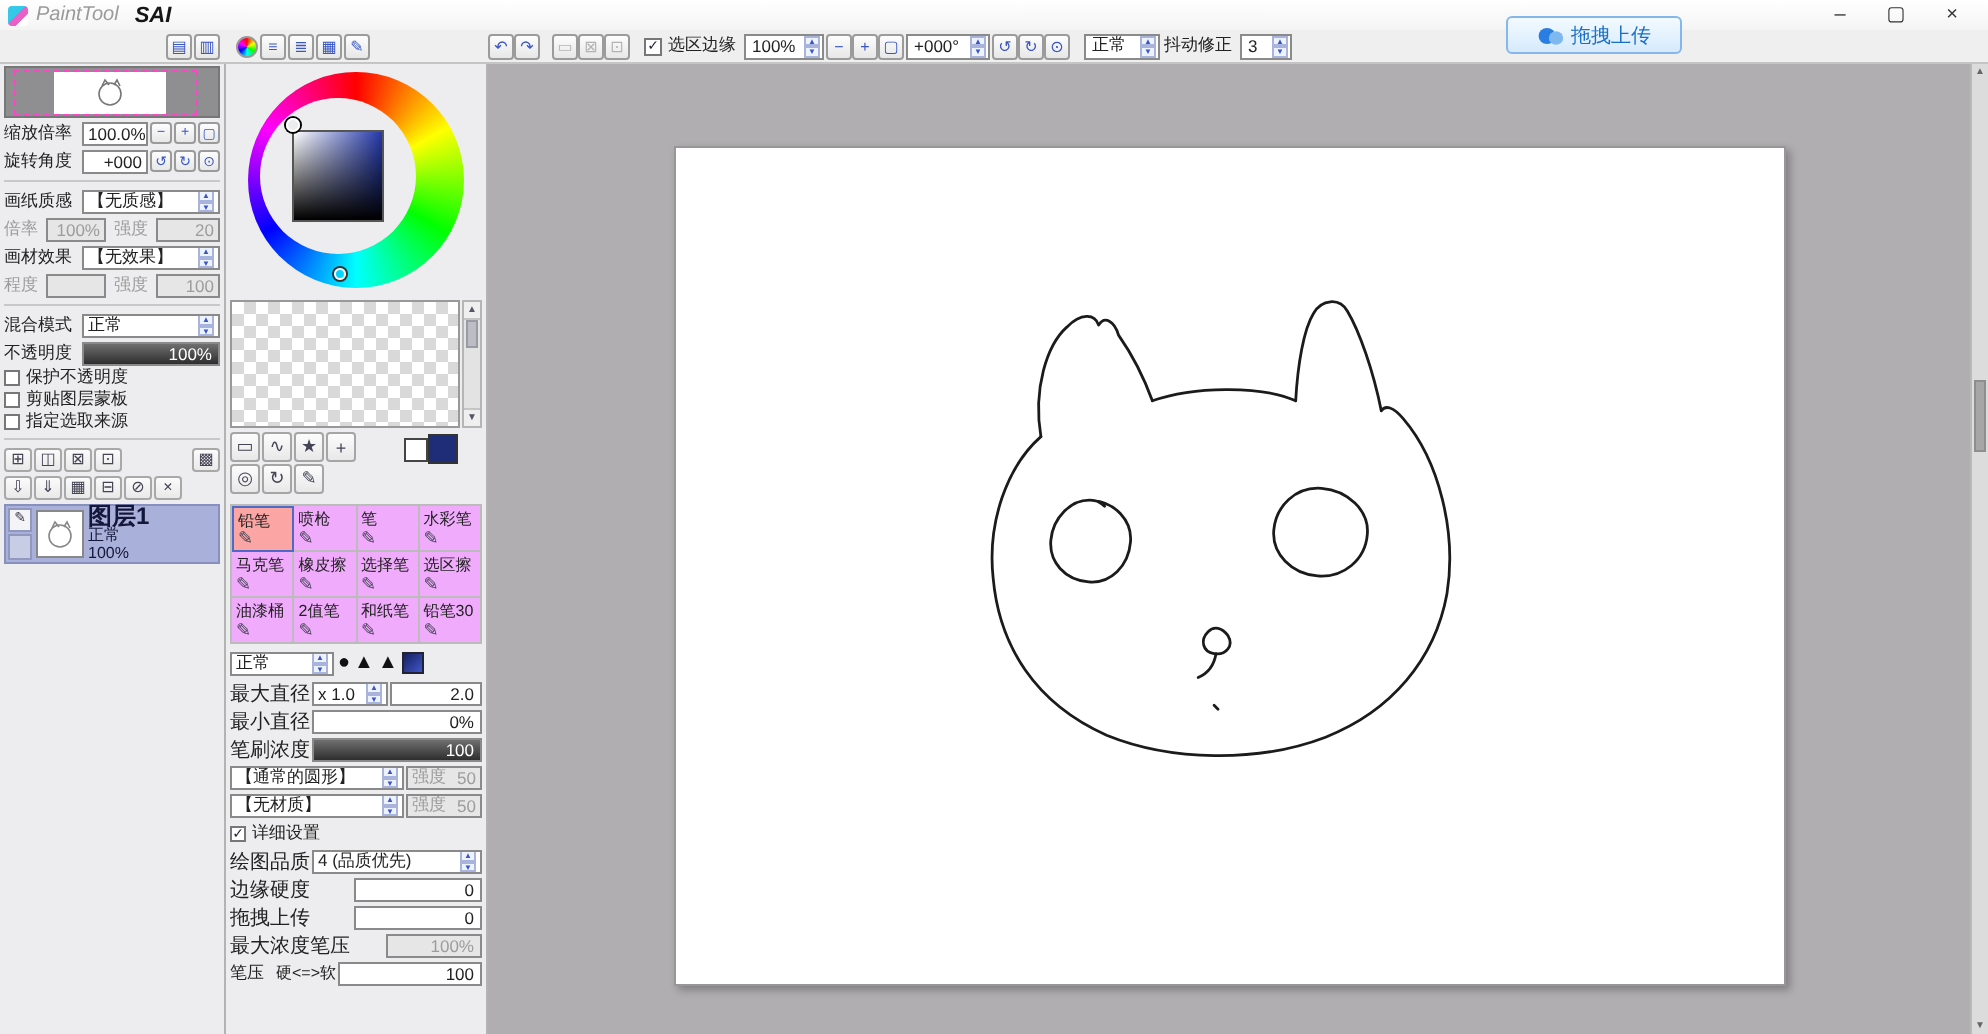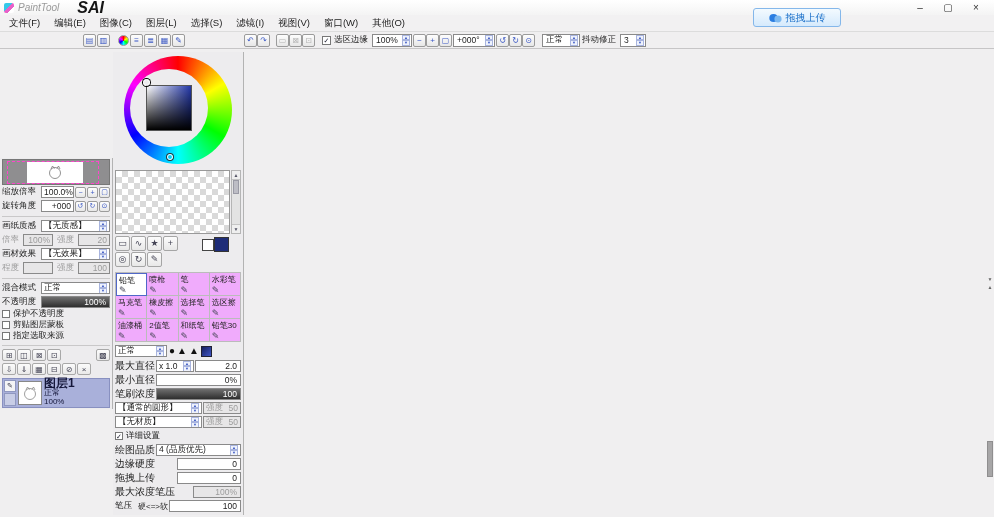--- a/index.html
+++ b/index.html
@@ -3,21 +3,21 @@
 <meta charset="utf-8">
 <style>
   * { margin:0; padding:0; box-sizing:border-box; font-family:"Liberation Sans","DejaVu Sans",sans-serif; }
   html,body { width:994px; height:517px; overflow:hidden; }
   .window { width:994px; height:517px; display:flex; flex-direction:column; background:#f0eff0; position:relative; }
 
   
   .titlebar { height:15px; background:linear-gradient(#ffffff,#f4f4f4); display:flex; align-items:center; padding:0 4px; flex-shrink:0; }
   .app-icon { width:10px; height:10px; border-radius:2px; background:linear-gradient(135deg,#35c8e8 0%,#35c8e8 45%,#e860c8 45%,#e860c8 70%,#ffffff 70%); margin-right:4px; }
   .app1 { font-style:italic; color:#9a9a9a; font-size:10px; }
-  .app2 { font-style:italic; font-weight:bold; color:#161616; font-size:16px; margin-left:18px; }
+  .app2 { font-style:italic; font-weight:bold; color:#161616; font-size:11px; margin-left:8px; }
   .win-btns { margin-left:auto; display:flex; gap:16px; padding-right:8px; }
   .win-btn { font-size:10px; color:#333; width:12px; text-align:center; cursor:default; }
 
   
   .menubar { height:17px; background:#f2f1f2; display:flex; align-items:center; padding-left:2px; border-bottom:1px solid #dcdcdc; flex-shrink:0; }
   .menu-item { padding:0 7px; font-size:9.5px; color:#222; }
   .upload-btn { position:absolute; left:753px; top:8px; width:88px; height:19px; background:linear-gradient(#f3faff,#d6eafc); border:1px solid #84b7ea; border-radius:3px; display:flex; align-items:center; justify-content:center; gap:4px; font-size:10px; color:#1a6fc9; z-index:40; }
 
   
   .toolbar { height:17px; background:#f0eff0; border-bottom:1px solid #c6c5c6; display:flex; align-items:center; font-size:8.5px; color:#222; flex-shrink:0; }
@@ -30,21 +30,21 @@
   .tb-label { margin:0 3px 0 1px; }
   .tb-box { background:#fff; border:1px solid #8a8a8a; height:13px; display:flex; align-items:center; padding:0 1px 0 3px; margin:0 1px; }
   .tb-box .val { margin-right:2px; }
   .wheel-dot { width:11px; height:11px; border-radius:50%; background:conic-gradient(#f00,#ff0,#0f0,#0ff,#00f,#f0f,#f00); border:1px solid #999; margin-top:1px; }
 
   
   .spin { display:flex; flex-direction:column; width:8px; height:11px; margin-left:auto; flex-shrink:0; }
   .spin span { flex:1; font-size:4px; line-height:4.5px; color:#3a57c4; background:#eef2fc; border:1px solid #a8b4de; text-align:center; overflow:hidden; }
 
   
-  .content { flex:1; display:flex; min-height:0;align-items:center; }
+  .content { flex:1; display:flex; min-height:0; }
 
   
   .left-panel { width:113px; background:#edecee; border-right:1px solid #b3b3b3; padding:1px 2px; font-size:8.5px; color:#222; flex-shrink:0; overflow:hidden; }
   .navigator { position:relative; height:26px; background:#8f8e90; border:1px solid #777; margin-bottom:1px; }
   .nav-thumb { position:absolute; left:24px; top:2px; width:56px; height:21px; background:#fff; }
   .nav-viewrect { position:absolute; left:4px; top:1px; width:92px; height:23px; border:1px dashed #ff44cc; }
   .lp-row { display:flex; align-items:center; height:13px; margin-top:1px; gap:1px; }
   .lp-label { width:38px; flex-shrink:0; }
   .vbox { background:#fff; border:1px solid #8a8a8a; height:12px; display:flex; align-items:center; font-size:8.5px; padding:0 2px; overflow:hidden; white-space:nowrap; }
   .vbox .val { margin-left:auto; }
@@ -82,21 +82,21 @@
   .sp-arrow.bot { margin-top:auto; border-top:1px solid #c5c5c5; border-bottom:none; }
   .sp-thumb { height:14px; background:#bdbdc5; border:1px solid #9a9aa5; margin:0 1px; }
   .toolgrid-wrap { position:relative; height:34px; margin-top:2px; }
   .toolgrid { display:flex; flex-wrap:wrap; width:66px; gap:1px; }
   .tool-btn { width:15px; height:15px; border:1px solid #a5a5a5; border-radius:2px; background:linear-gradient(#fcfcfc,#e8e8e8); display:flex; align-items:center; justify-content:center; font-size:9px; color:#445; }
   .cur-color2 { position:absolute; right:27px; top:3px; width:12px; height:12px; background:#fff; border:1px solid #444; }
   .cur-color { position:absolute; right:12px; top:1px; width:15px; height:15px; background:#1f2d78; border:1px solid #333; }
   .brushgrid { display:grid; grid-template-columns:repeat(4,1fr); border-top:1px solid #bbb; border-left:1px solid #bbb; margin-top:2px; }
   .bcell { position:relative; height:23px; border-right:1px solid #bbb; border-bottom:1px solid #bbb; font-size:8px; padding:1px 0 0 2px; overflow:hidden; background:#f0abfc; }
   .bcell .bicon { position:absolute; left:2px; bottom:0; font-size:9px; color:#445; }
-  .bcell.sel { background:#ffffff; border:1px solid #5068c8; }
+  .bcell.sel { background:#fca5a5; border:1px solid #5068c8; }
   .shape-row { display:flex; align-items:center; height:15px; margin-top:2px; gap:2px; }
   .shape-glyph { font-size:10px; line-height:12px; color:#111; }
   .shape-sq { width:11px; height:11px; background:linear-gradient(135deg,#16205e,#4056c8); border:1px solid #223; }
   .mp-row { display:flex; align-items:center; height:13px; margin-top:1px; gap:1px; }
   .mp-label { width:40px; flex-shrink:0; font-size:10px; }
   .grow { flex:1; min-width:0; }
 
   
   .canvas-area { flex:1; position:relative; background:#b1aeb1; overflow:hidden; }
   .canvas { position:absolute; left:93px; top:41px; width:556px; height:420px; background:#ffffff; border:1px solid #979797; box-shadow:2px 2px 4px rgba(0,0,0,0.28); }
@@ -115,31 +115,20 @@
     <div class="app-icon"></div>
     <span class="app1">PaintTool</span>
     <span class="app2">SAI</span>
     <div class="win-btns">
       <span class="win-btn">–</span>
       <span class="win-btn">▢</span>
       <span class="win-btn">×</span>
     </div>
   </div>
 
-  <div class="menubar">
-    <span class="menu-item">文件(F)</span>
-    <span class="menu-item">编辑(E)</span>
-    <span class="menu-item">图像(C)</span>
-    <span class="menu-item">图层(L)</span>
-    <span class="menu-item">选择(S)</span>
-    <span class="menu-item">滤镜(I)</span>
-    <span class="menu-item">视图(V)</span>
-    <span class="menu-item">窗口(W)</span>
-    <span class="menu-item">其他(O)</span>
-  </div>
 
   <div class="upload-btn">
     <svg width="13" height="10" viewBox="0 0 13 10">
       <ellipse cx="4.5" cy="5" rx="4.2" ry="4" fill="#2a7de1"></ellipse>
       <ellipse cx="9" cy="6" rx="3.6" ry="3.4" fill="#7db9f0"></ellipse>
     </svg>
     <span>拖拽上传</span>
   </div>
 
   <div class="toolbar">

